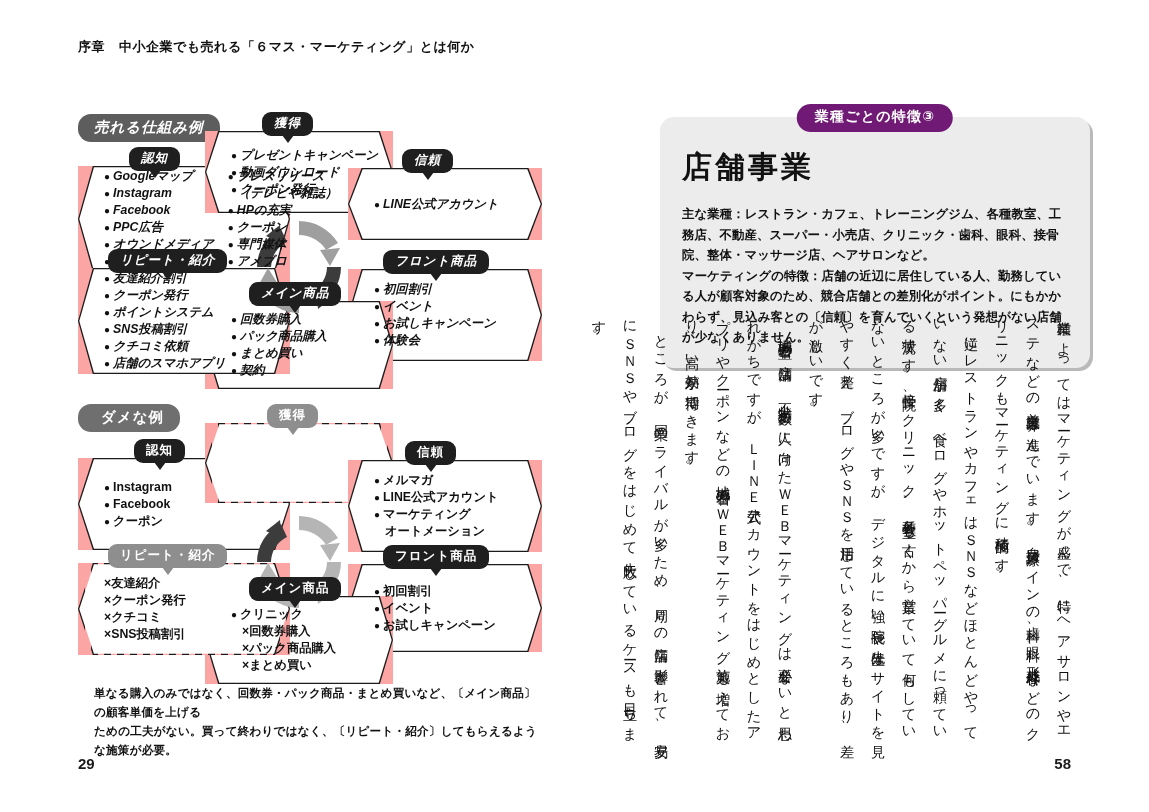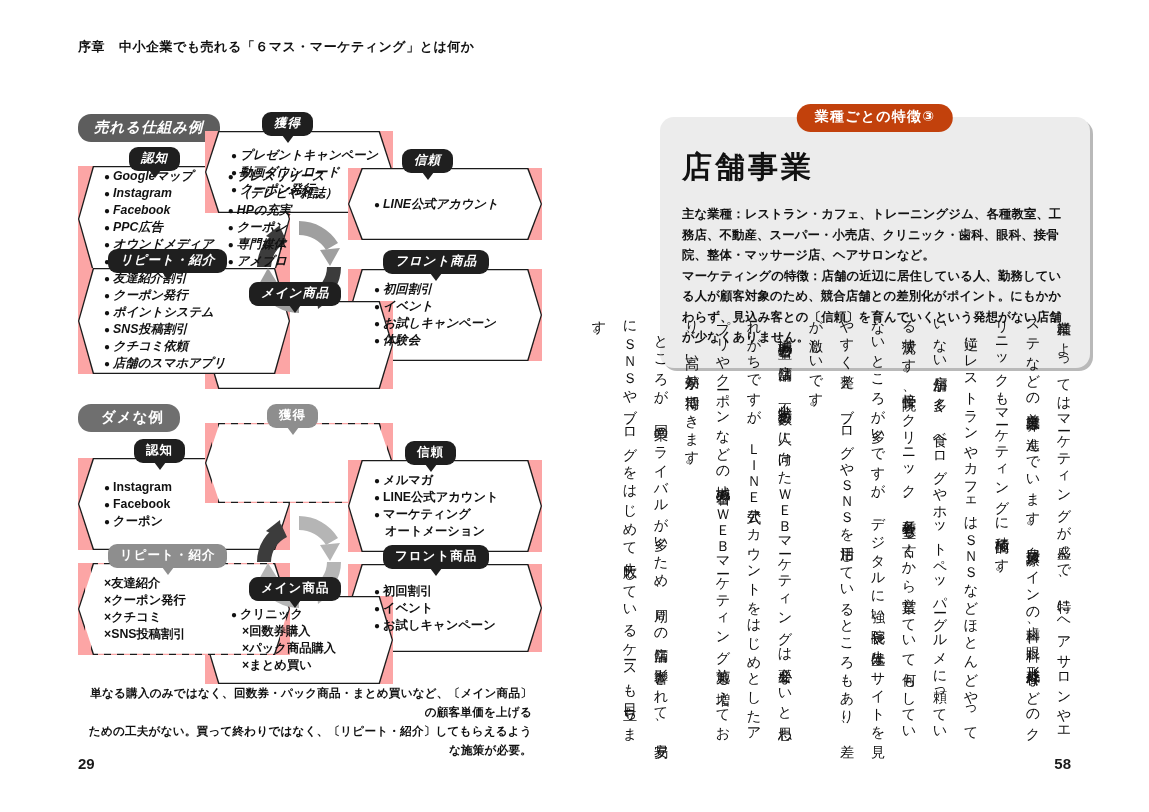--- a/index.html
+++ b/index.html
@@ -77,29 +77,29 @@
   }
   .tab.grey{background:#8e8e8e;}
   .tab.grey::after{border-top-color:#8e8e8e;}
 
   
   .arrows{position:absolute;width:110px;height:110px;}
   .arrows svg{width:100%;height:100%;display:block;}
 
   
   .caption{
-    position:absolute;left:82px;top:683px;width:450px;font-size:11.6px;
-    line-height:19px;font-weight:600;color:#111;letter-spacing:.2px;text-align:right;
+    position:absolute;left:94px;top:683px;width:450px;font-size:11.6px;
+    line-height:19px;font-weight:600;color:#111;letter-spacing:.2px;
   }
 
   
   .note-wrap{position:absolute;left:660px;top:104px;width:430px;}
   .note-badge{
     position:absolute;left:50%;transform:translateX(-50%);top:0;z-index:4;
-    background:#c2410c;color:#fff;border-radius:14px;padding:4px 18px 6px;
+    background:#701a75;color:#fff;border-radius:14px;padding:4px 18px 6px;
     font-size:14px;font-weight:700;letter-spacing:1.2px;white-space:nowrap;
   }
   .note-box{
     position:relative;margin-top:13px;background:#ececec;border-radius:14px;
     padding:26px 22px 20px;box-shadow:3px 3px 0 #b9b9b9;
   }
   .note-title{
     text-align:left;font-size:30px;font-weight:700;letter-spacing:3px;
     margin:4px 0 16px;color:#111;
   }
@@ -190,20 +190,28 @@
           <li><span class="bul">●</span><span>お試しキャンペーン</span></li>
           <li><span class="bul">●</span><span>体験会</span></li>
         </ul>
       </div>
     </div>
 
     <div class="tab" style="left:177px;top:174px;">メイン商品</div>
     <div class="hex" style="left:133px;top:193px;width:188px;height:88px;">
       <div class="hexbg"></div>
       <div class="hexin"></div>
+      <div class="items">
+        <ul>
+          <li><span class="bul">●</span><span>回数券購入</span></li>
+          <li><span class="bul">●</span><span>パック商品購入</span></li>
+          <li><span class="bul">●</span><span>まとめ買い</span></li>
+          <li><span class="bul">●</span><span>契約</span></li>
+        </ul>
+      </div>
     </div>
 
     <div class="tab" style="left:36px;top:141px;">リピート・紹介</div>
     <div class="hex" style="left:6px;top:160px;width:212px;height:106px;">
       <div class="hexbg"></div>
       <div class="hexin"></div>
       <div class="items">
         <ul>
           <li><span class="bul">●</span><span>友達紹介割引</span></li>
           <li><span class="bul">●</span><span>クーポン発行</span></li>

